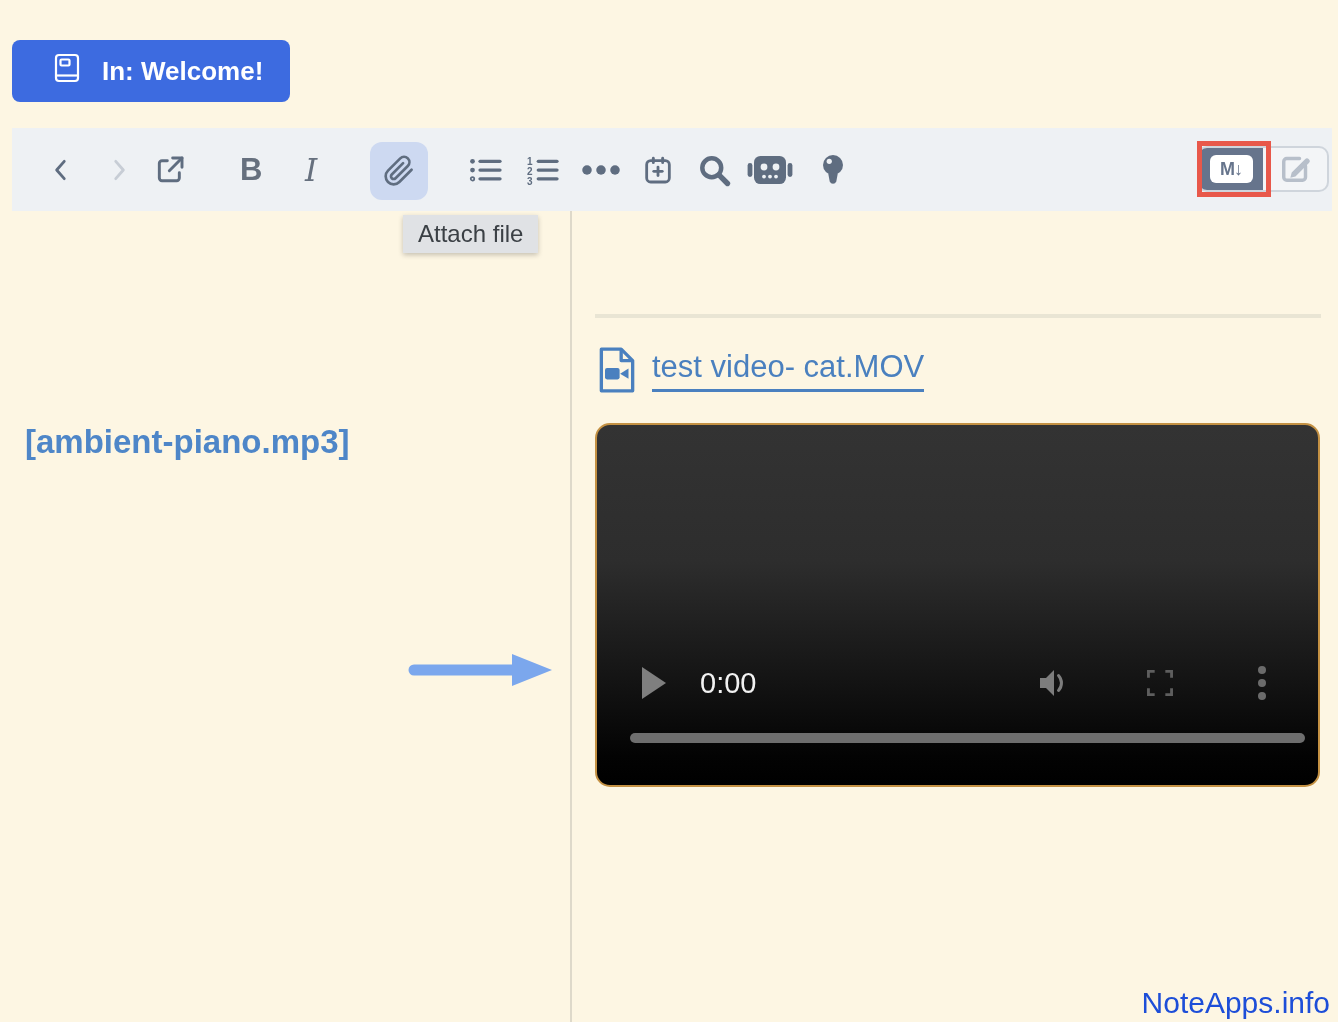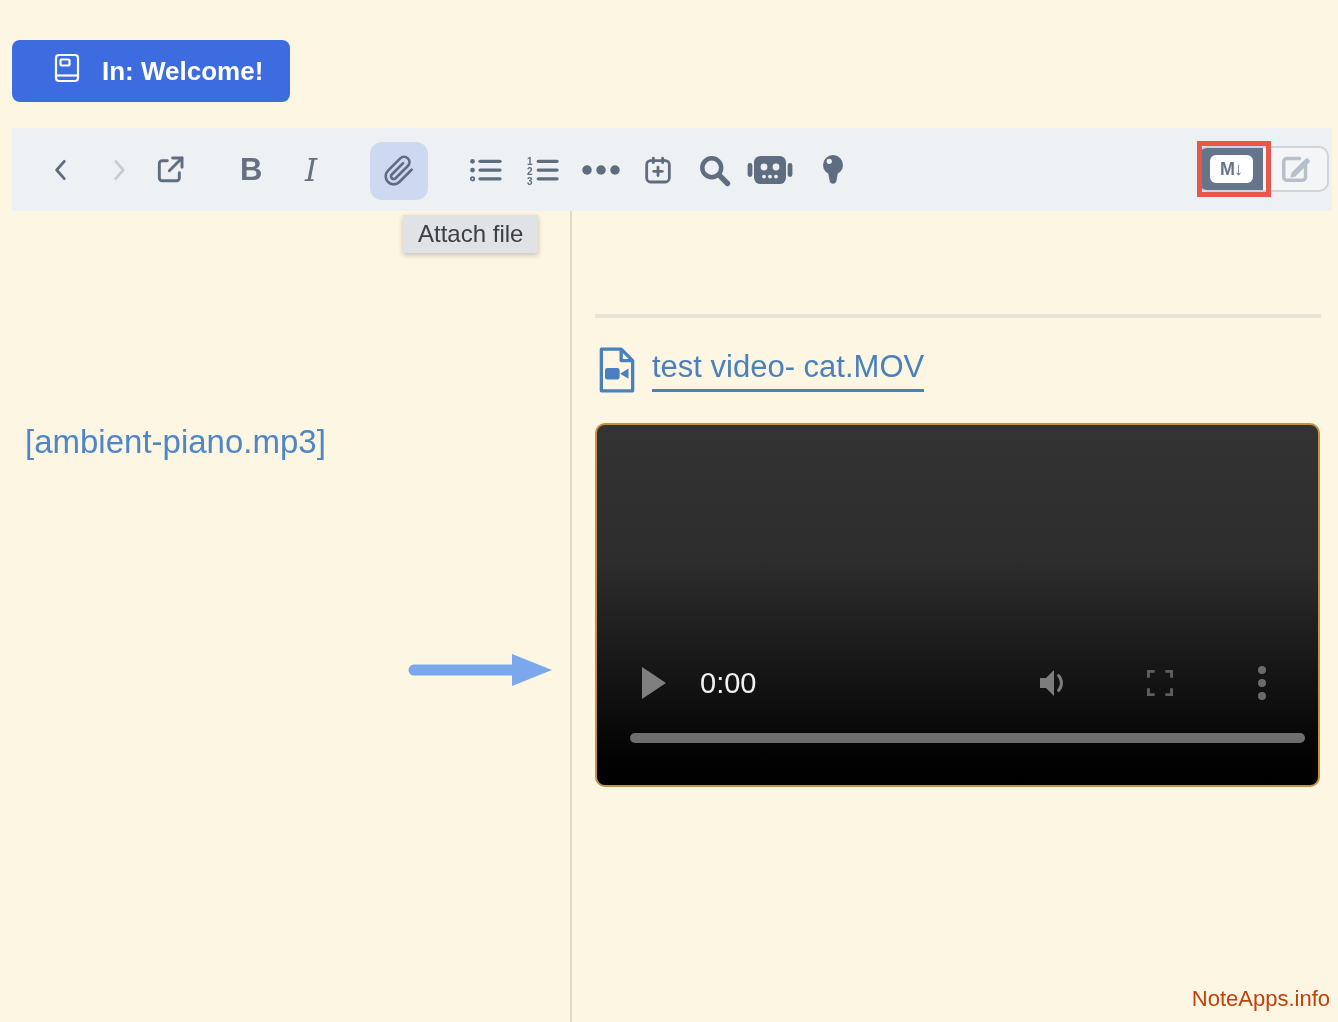--- a/index.html
+++ b/index.html
@@ -75,21 +75,21 @@
     background:#e0e2e5; color:#3b4045; font-size:24px;
     display:flex; align-items:center; padding:0 15px;
     border-radius:0; box-shadow:0 2px 5px rgba(0,0,0,.22); z-index:4;
   }
 
   
   .pane-divider {
     position:absolute; left:570px; top:211px; width:2px; height:811px;
     background:#ded9ca;
   }
-  .editor-pane { position:absolute; left:0; top:211px; width:570px; height:811px; }
+  .editor-pane { position:absolute; left:0; top:211px; width:570px; height:811px;font-weight:bold; }
   .editor-line {
     position:absolute; left:25px; color:#4e86c8; font-size:33px;
     white-space:pre; cursor:text;
   }
   .line-audio { top:212px; }
   .line-video { top:442px; }
 
   .annotation-arrow { position:absolute; left:408px; top:440px; }
 
   
@@ -100,36 +100,36 @@
   }
   .file-link-row { position:absolute; left:24px; top:135px; display:flex; align-items:center; gap:14px; }
   .file-link {
     color:#4a80bf; font-size:31px; text-decoration:none;
     border-bottom:3px solid #4a80bf; padding-bottom:4px; cursor:pointer;
   }
 
   
   .video-player {
     position:absolute; left:23px; top:212px; width:725px; height:364px;
-    border:2px solid #c49143; border-radius:10px;
+    border:2px solid #c49143; border-radius:15px;
     background:linear-gradient(180deg,#333333 0%, #2d2d2d 38%, #161616 68%, #030303 92%, #000 100%);
     overflow:hidden; cursor:pointer;
   }
   .vp-play   { position:absolute; left:43px;  top:240px; background:none; border:none; cursor:pointer; }
   .vp-time   { position:absolute; left:103px; top:242px; color:#f2f2f2; font-size:29px; }
   .vp-volume { position:absolute; left:439px; top:240px; background:none; border:none; cursor:pointer; color:#7d7d7d; }
   .vp-full   { position:absolute; left:547px; top:242px; background:none; border:none; cursor:pointer; color:#5e5e5e; }
   .vp-menu   { position:absolute; left:659px; top:240px; background:none; border:none; cursor:pointer; color:#6b6b6b; }
   .vp-progress {
     position:absolute; left:33px; top:308px; width:675px; height:10px;
     background:#6e6e6e; border-radius:5px; cursor:pointer;
   }
 
   .watermark {
-    position:absolute; right:8px; top:986px; color:#c2410c; font-size:22px;
+    position:absolute; right:8px; top:986px; color:#1d4ed8; font-size:30px;
   }
 </style>
 </head>
 <body>
 
 <button class="notebook-btn">
   <span>
     <svg width="30" height="32" viewBox="0 0 30 32" fill="none" stroke="#ffffff" stroke-width="2.2" stroke-linejoin="round">
       <rect x="4" y="3" width="22" height="26" rx="3"></rect>
       <rect x="8.5" y="7.5" width="9" height="6" rx="1"></rect>

